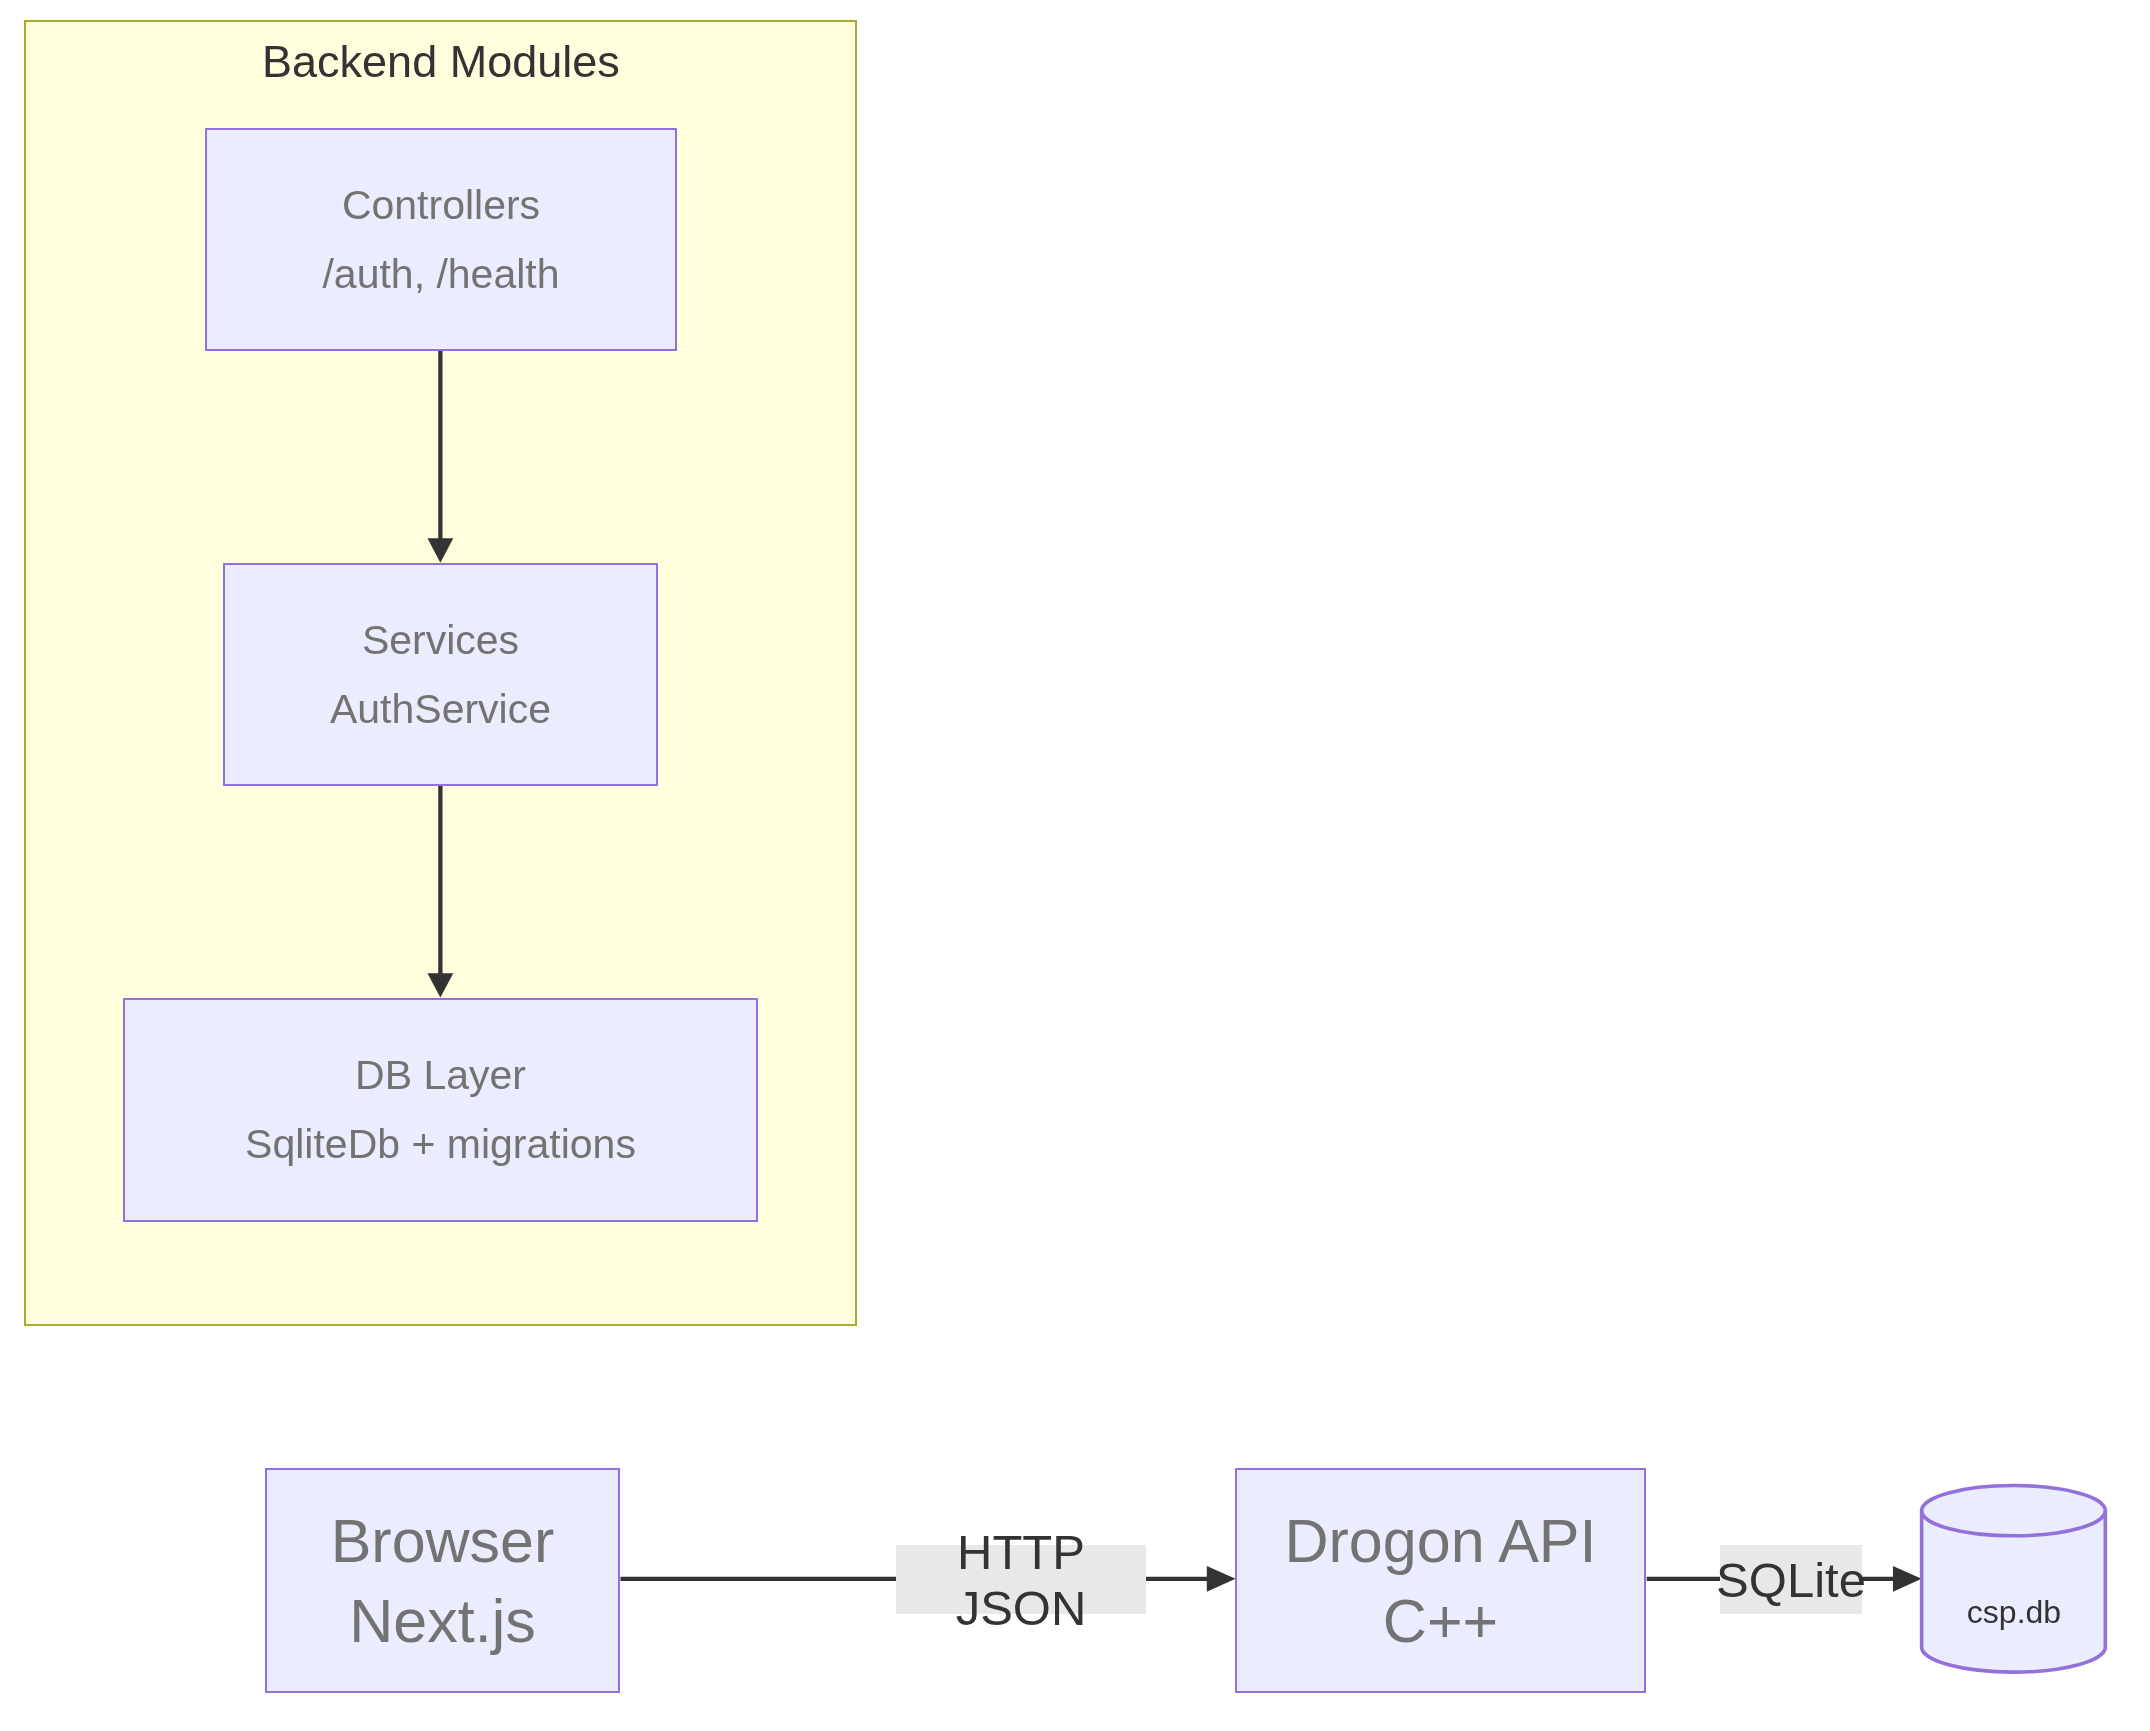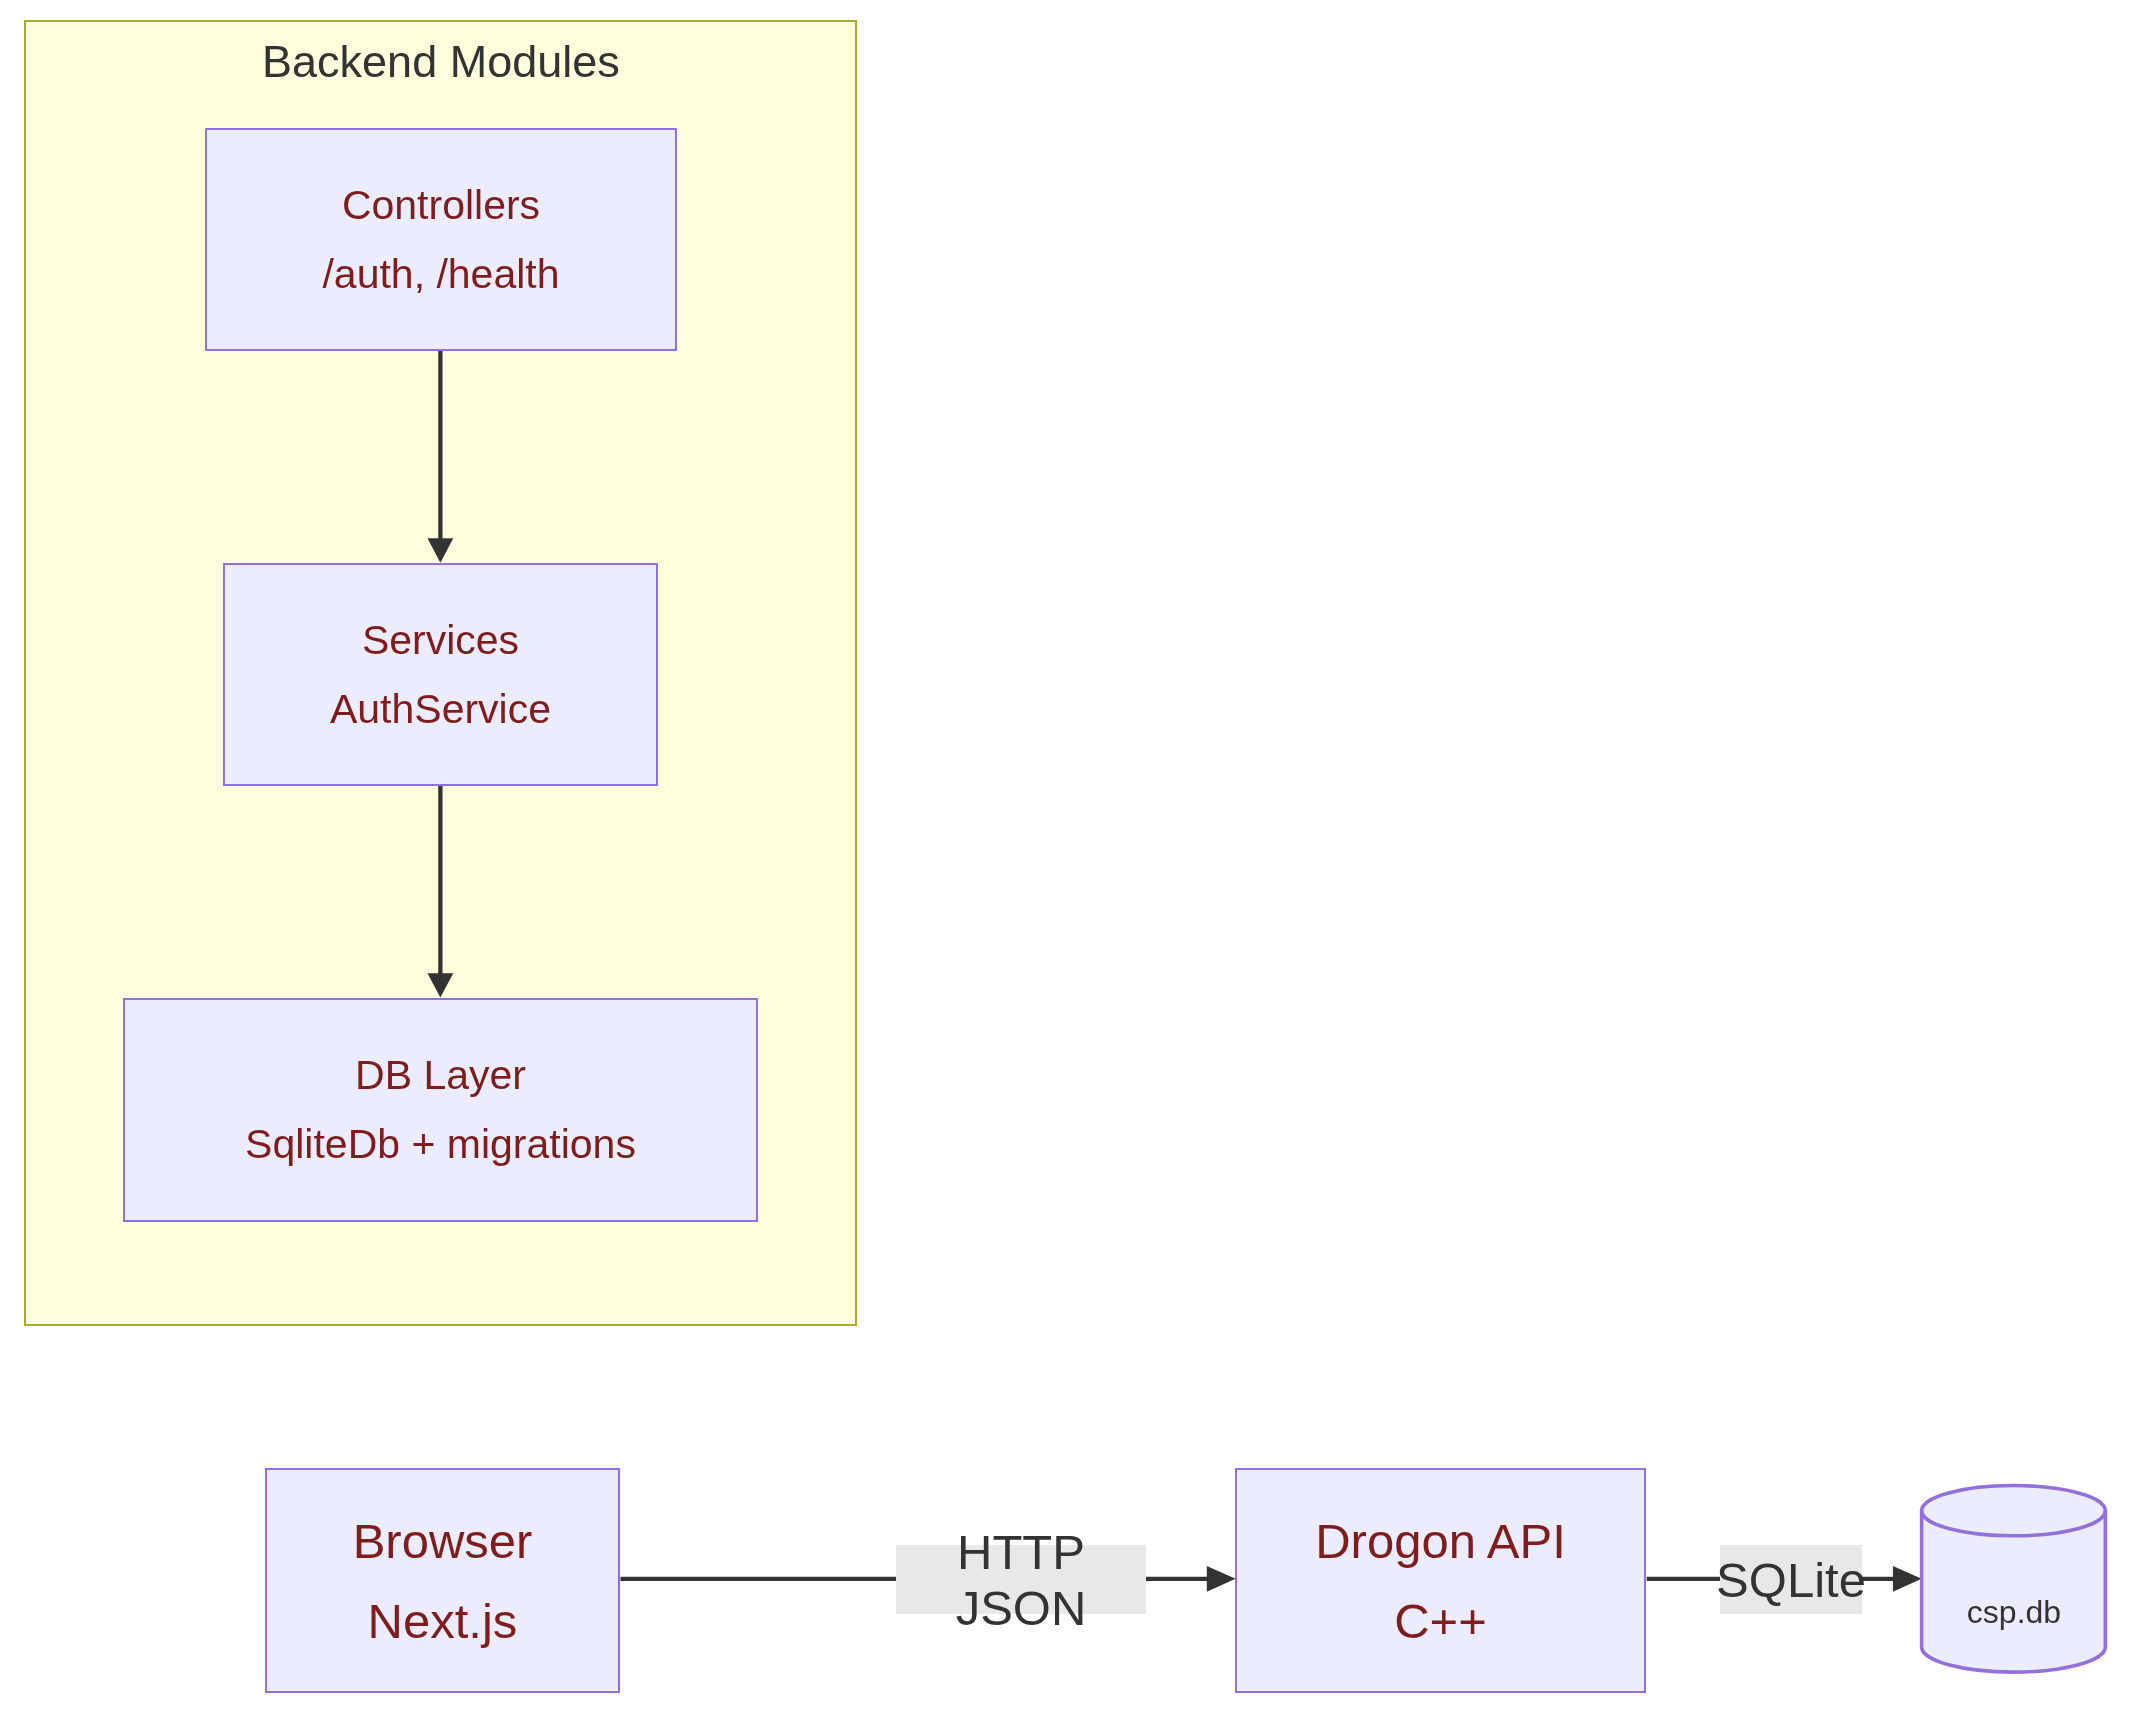--- a/index.html
+++ b/index.html
@@ -65,25 +65,25 @@
   .node {
     position: absolute;
     background: #ECECFF;
     border: 2.2px solid #9370DB;
     box-sizing: border-box;
     display: flex;
     flex-direction: column;
     align-items: center;
     justify-content: center;
     text-align: center;
-    color: #7f1d1d;
+    color: #737373;
     z-index: 3;
   }
   .node.top-style { font-size: 41px; line-height: 69px; }
-  .node.bottom-style { font-size: 49px; line-height: 80px; }
+  .node.bottom-style { font-size: 61px; line-height: 80px; }
 
   .node-controllers { left: 205px; top: 128px; width: 472px; height: 223px; }
   .node-services    { left: 223px; top: 563px; width: 435px; height: 223px; }
   .node-dblayer     { left: 123px; top: 998px; width: 635px; height: 224px; }
   .node-browser     { left: 265px; top: 1468px; width: 355px; height: 225px; }
   .node-drogon      { left: 1235px; top: 1468px; width: 411px; height: 225px; }
 
   .edge-label {
     position: absolute;
     background: #E8E8E8;

